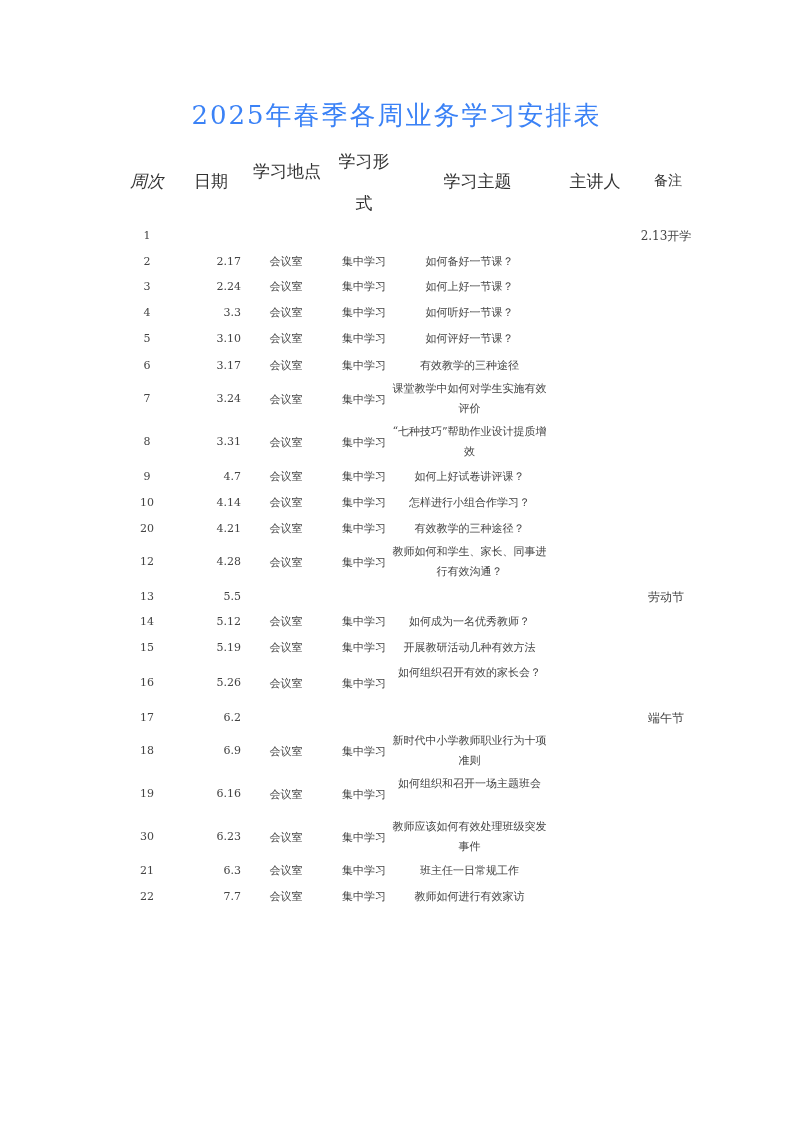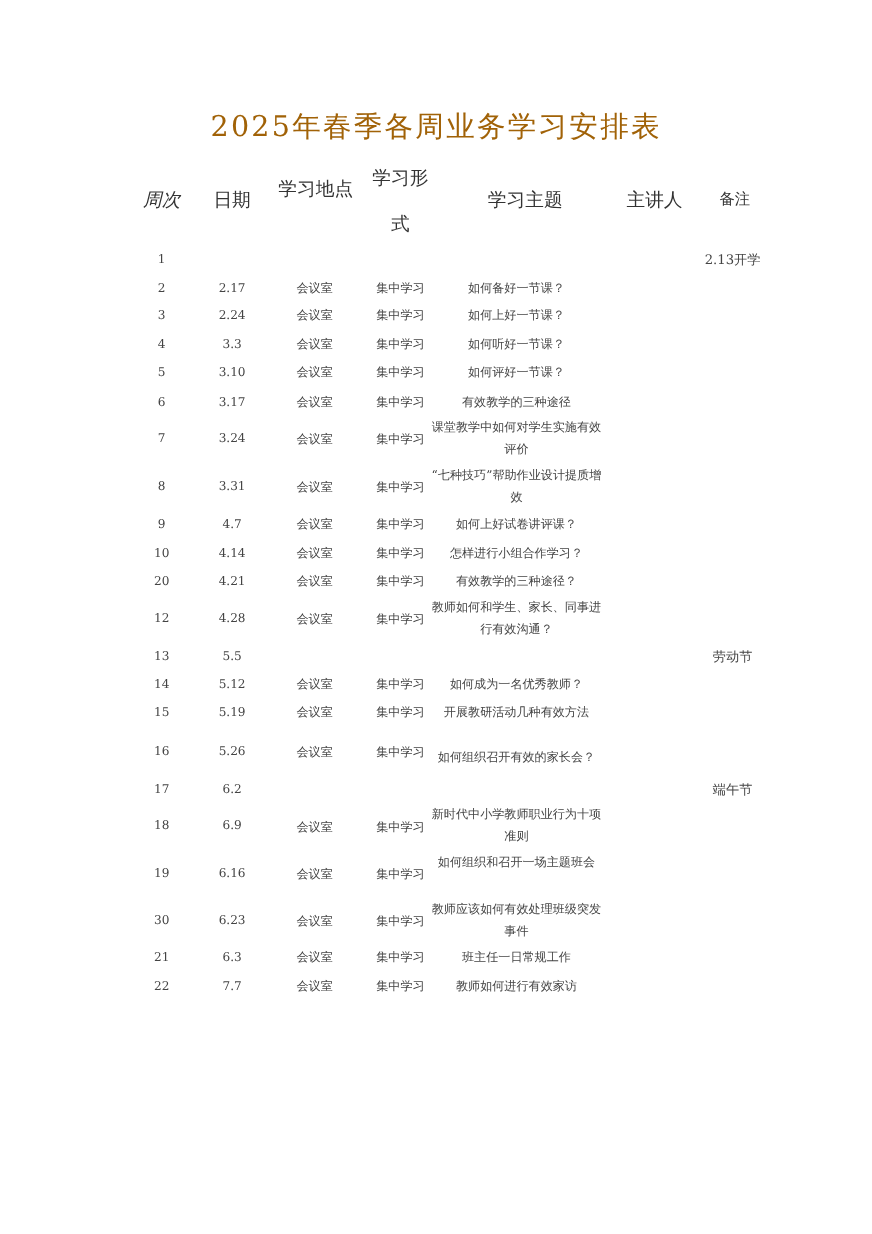--- a/index.html
+++ b/index.html
@@ -1,24 +1,24 @@
 <!DOCTYPE html>
 <html><head>
 <meta charset="utf-8">
 <style>
   html, body { margin: 0; padding: 0; background: #ffffff; }
   body { width: 793px; height: 1122px; position: relative; overflow: hidden;
          font-family: "DejaVu Serif", "Liberation Serif", serif; color: #222; }
   .title { position: absolute; top: 98px; left: 0; width: 793px; text-align: center;
-           font-size: 26px; letter-spacing: 2px; color: #a16207; }
+           font-size: 26px; letter-spacing: 2px; color: #3b82f6; }
   .hdr { position: absolute; font-size: 17px; color: #333; text-align: center; }
   .row { position: absolute; left: 0; width: 793px; font-size: 11px; color: #444; }
   .cell { position: absolute; text-align: center; top: 0; }
   .c-week { left: 127px; width: 40px; }
-  .c-date { left: 181px; width: 60px; }
+  .c-date { left: 181px; width: 60px; text-align: right; }
   .c-place { left: 255px; width: 62px; }
   .c-form { left: 330px; width: 68px; }
   .c-topic { left: 392px; width: 155px; line-height: 20px; }
   .c-note { left: 625px; width: 82px; }
   .row.single .cell { line-height: 14px; }
 </style>
 </head>
 <body>
 
 <div class="title">2025年春季各周业务学习安排表</div>
@@ -153,21 +153,21 @@
       <div class="cell c-place">会议室</div>
       <div class="cell c-form">集中学习</div>
       <div class="cell c-topic">开展教研活动几种有效方法</div>
       <div class="cell c-note" style="font-size: 12px;"></div>
     </div>
     <div class="row" style="top: 676px;">
       <div class="cell c-week">16</div>
       <div class="cell c-date">5.26</div>
       <div class="cell c-place">会议室</div>
       <div class="cell c-form">集中学习</div>
-      <div class="cell c-topic" style="top: -13px; margin-top: 16px;">如何组织召开有效的家长会？</div>
+      <div class="cell c-topic" style="top: -13px;">如何组织召开有效的家长会？</div>
       <div class="cell c-note" style="font-size: 12px;"></div>
     </div>
     <div class="row single" style="top: 711px;">
       <div class="cell c-week">17</div>
       <div class="cell c-date">6.2</div>
       <div class="cell c-place"></div>
       <div class="cell c-form"></div>
       <div class="cell c-topic"></div>
       <div class="cell c-note" style="font-size: 12px;">端午节</div>
     </div>

